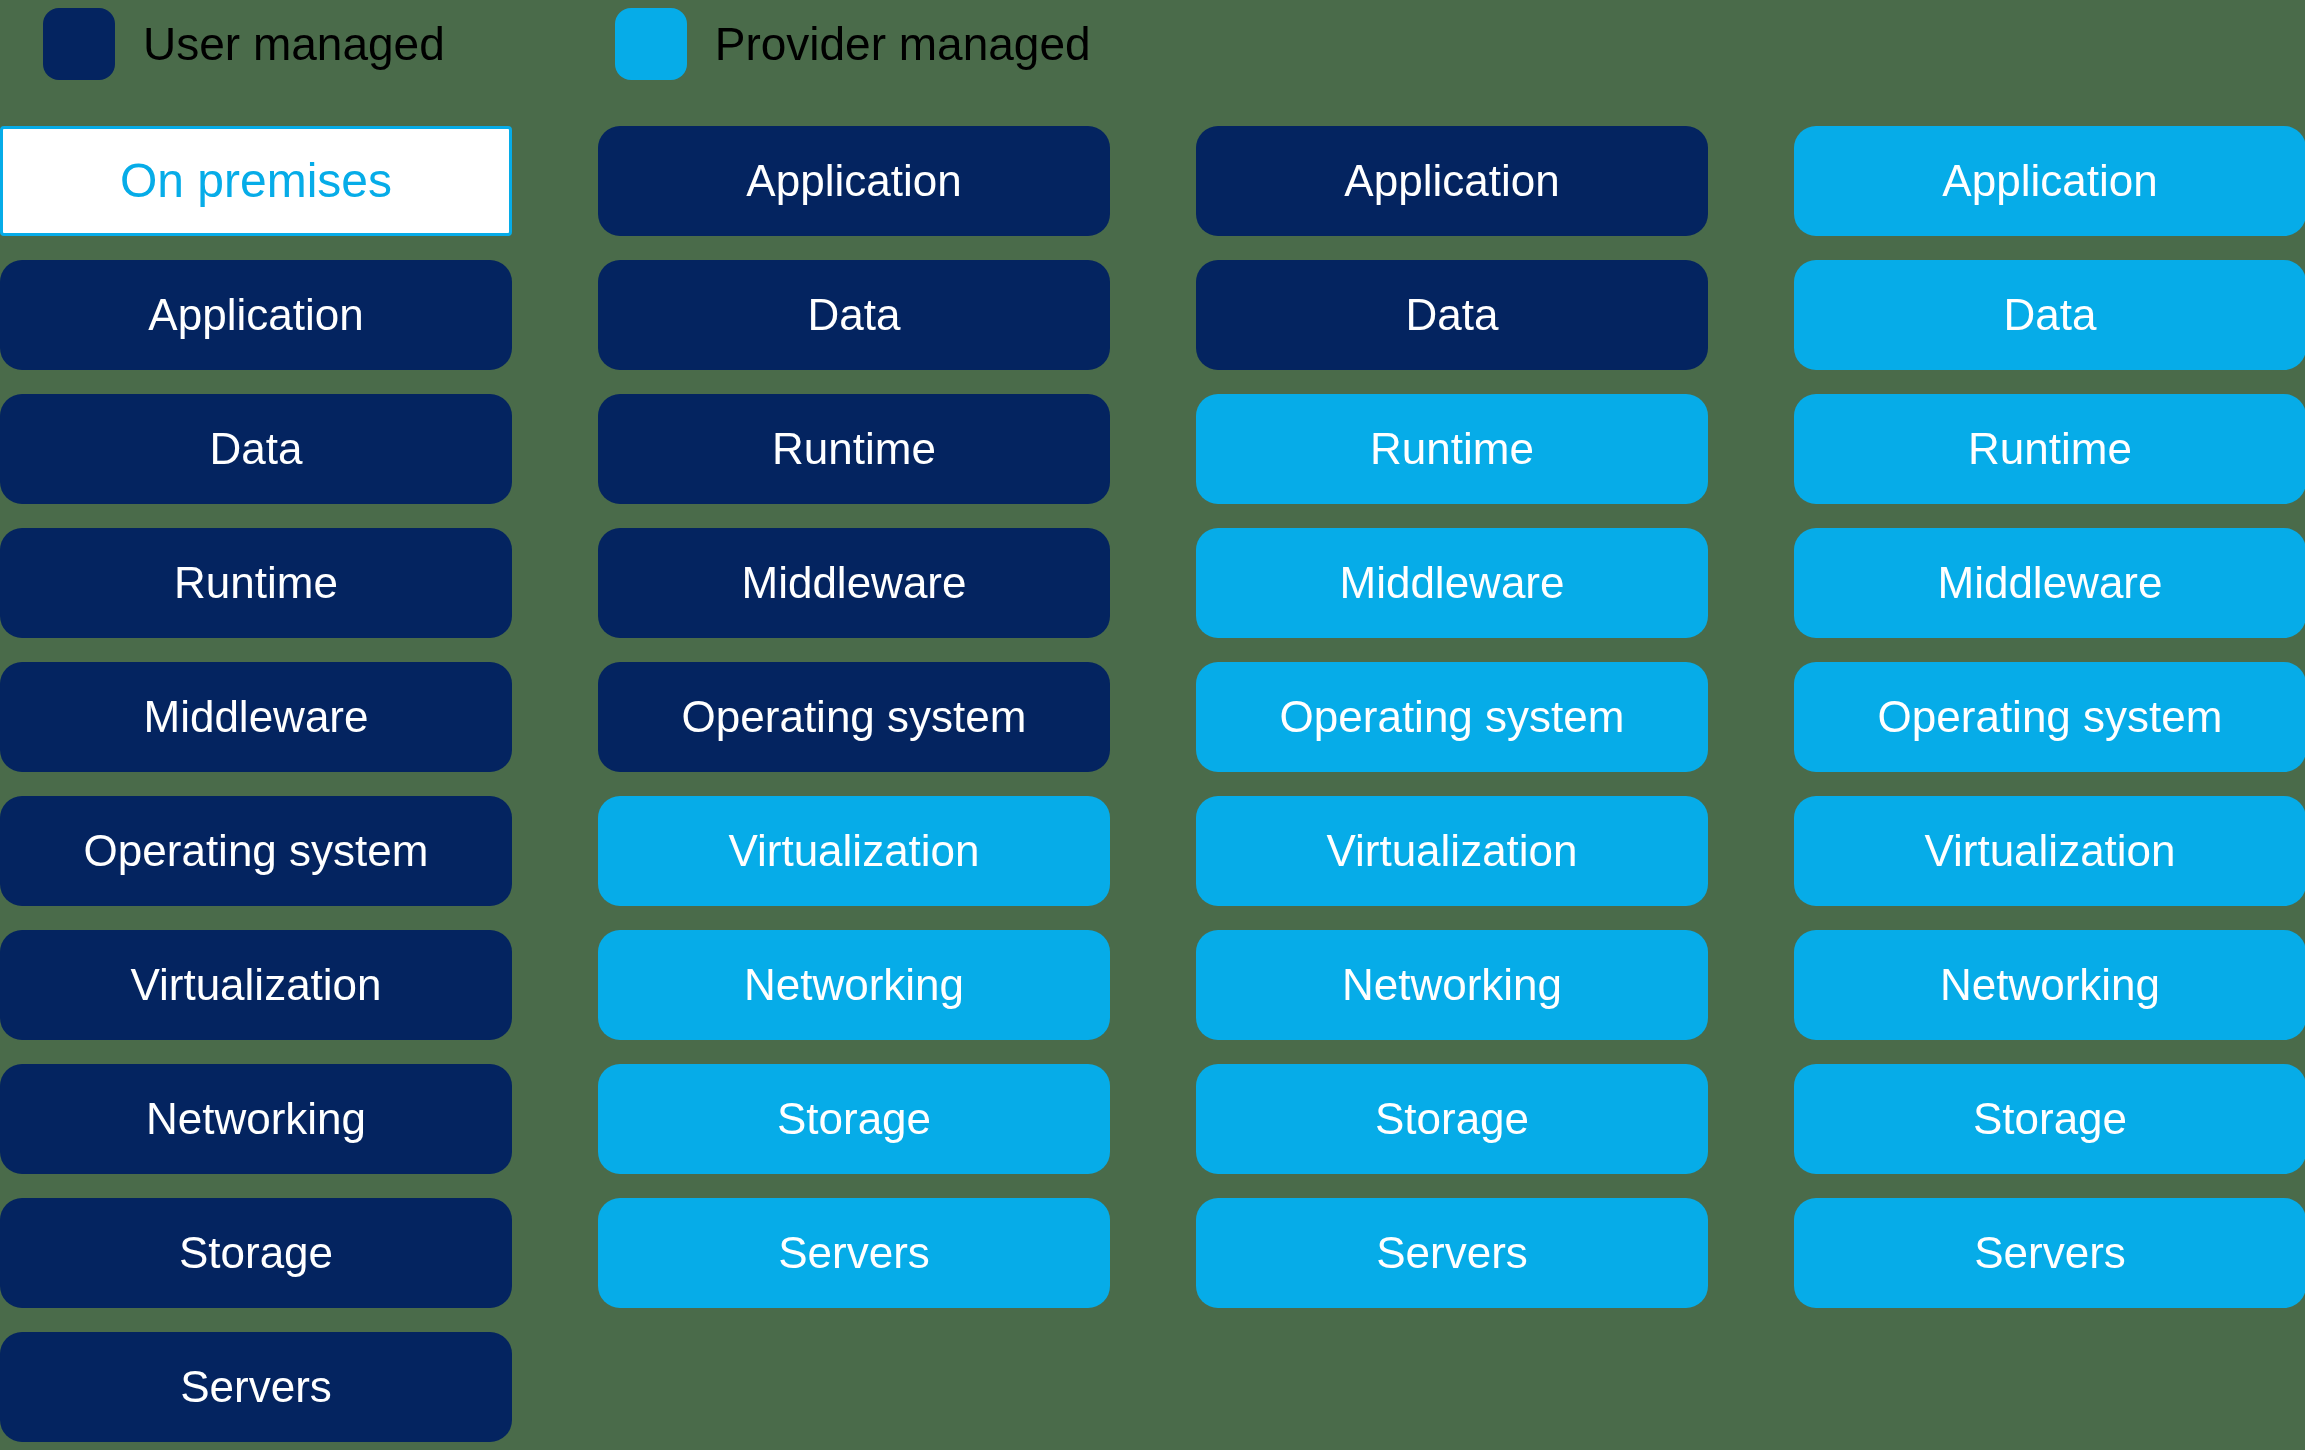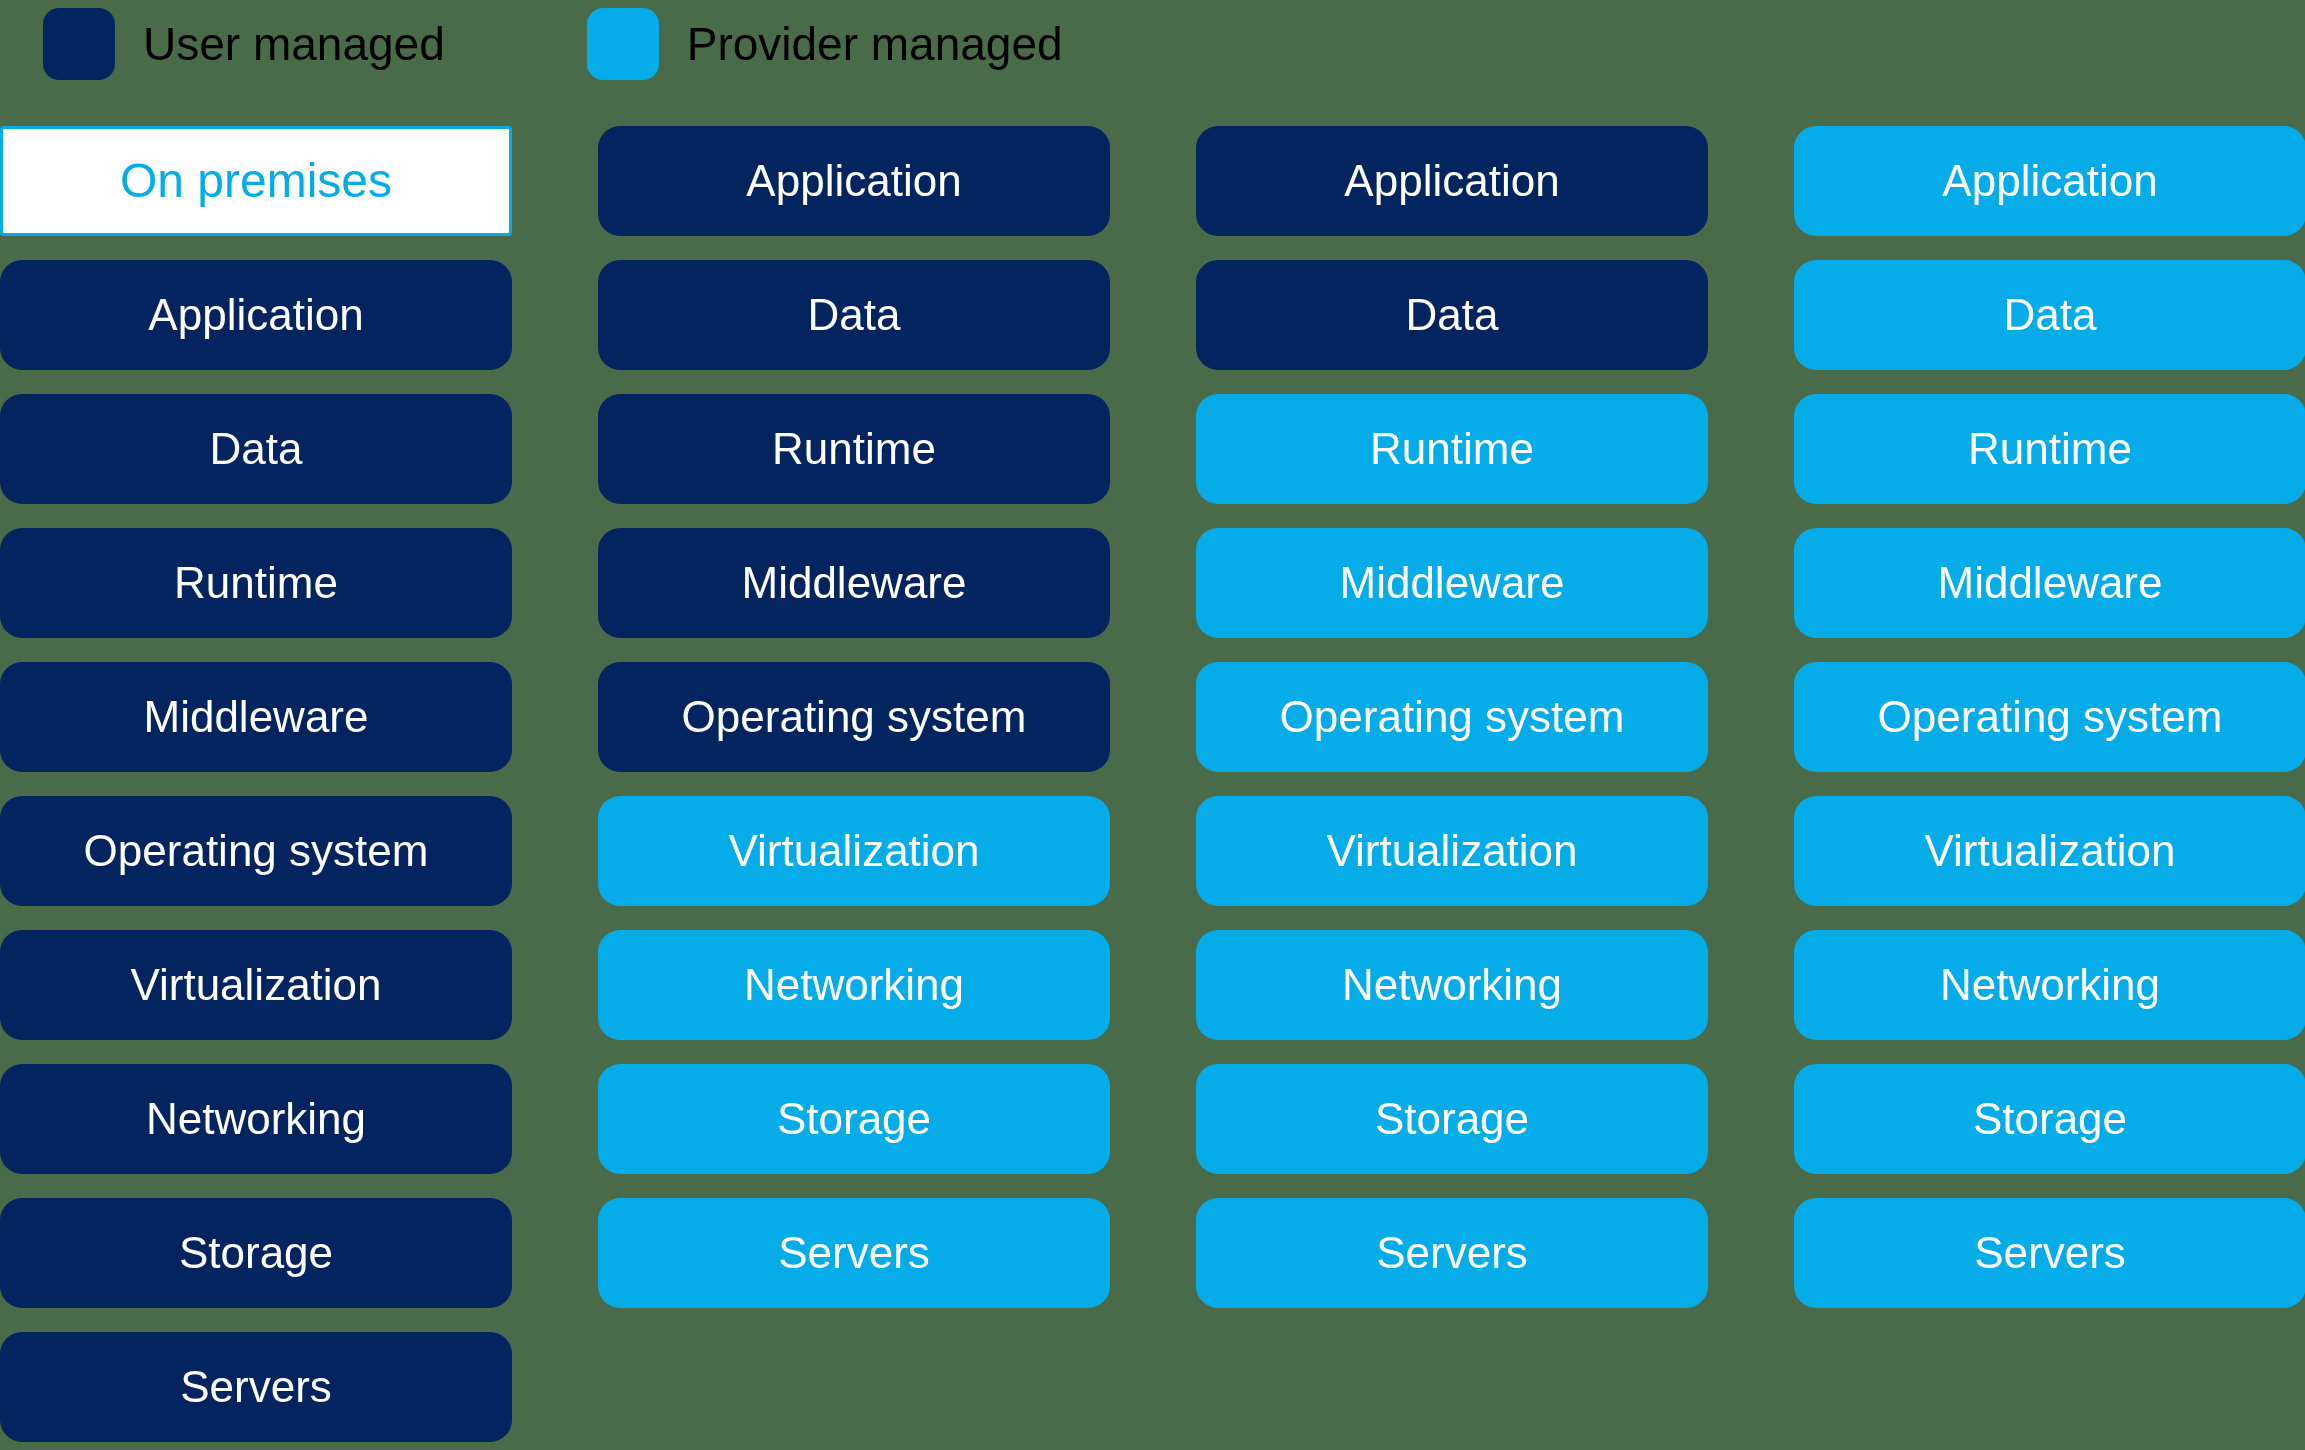--- a/index.html
+++ b/index.html
@@ -23,30 +23,31 @@
 
   
   .legend {
     position: absolute;
     top: 0;
     left: 0;
     width: 2305px;
     height: 88px;
     display: flex;
     align-items: center;
+    gap: 48px;
   }
   .legend-item {
     display: flex;
     align-items: center;
   }
   .legend-item.user {
     margin-left: 43px;
   }
   .legend-item.provider {
-    margin-left: 96px;
+    margin-left: 76px;
     padding-left: 46px;
   }
   .legend-swatch {
     width: 72px;
     height: 72px;
     border-radius: 16px;
     flex: 0 0 auto;
   }
   .legend-swatch.user-swatch { background: #042460; }
   .legend-swatch.provider-swatch { background: #06ace8; }

